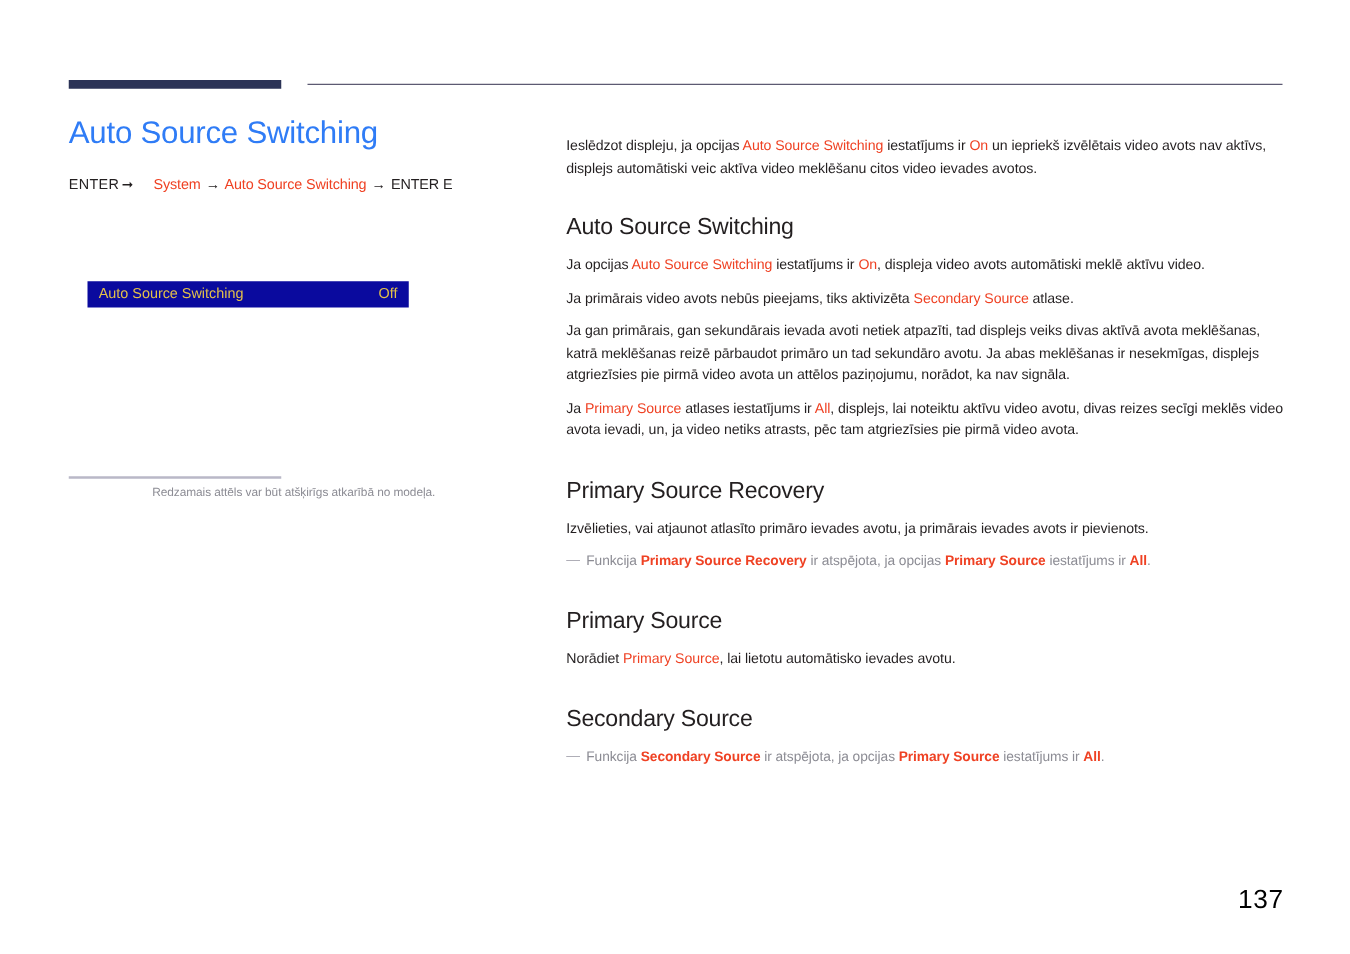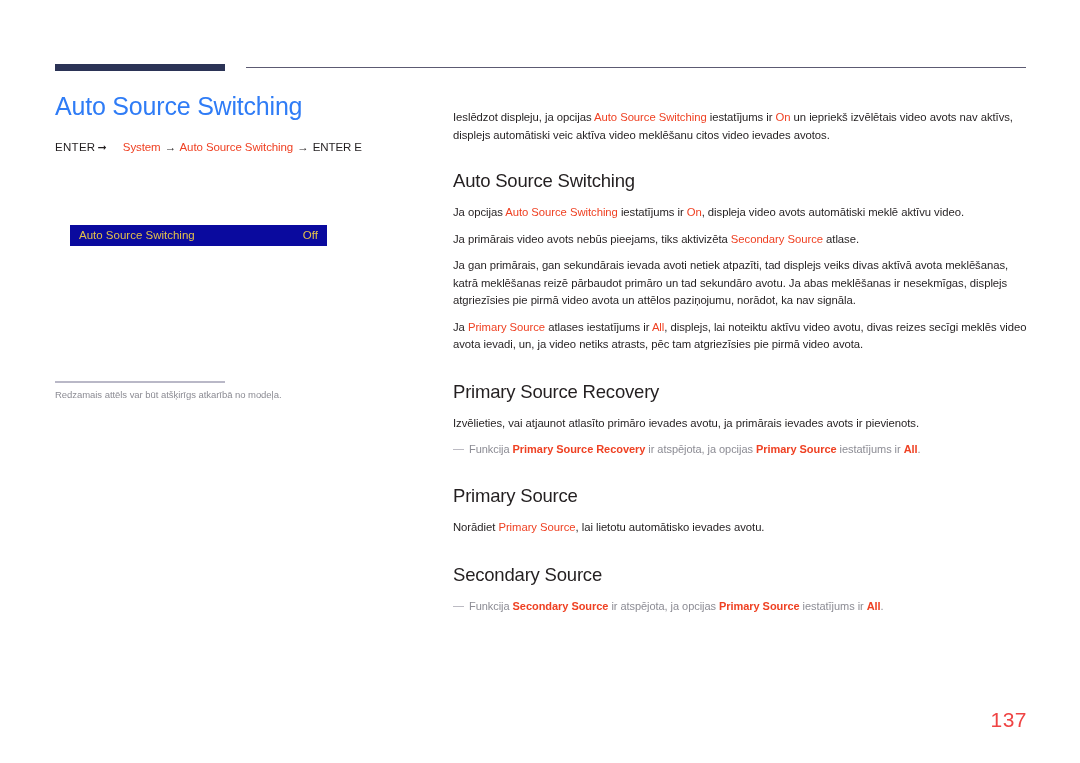--- a/index.html
+++ b/index.html
@@ -109,20 +109,21 @@
     height: 2px;
     background: #b9b8c7;
   }
   .caption {
     position: absolute;
     left: 55px;
     top: 389px;
     width: 360px;
     font-size: 9.5px;
     color: #8c8c94;
+    text-align: center;
     letter-spacing: -0.05px;
   }
 
   
   .right-col {
     position: absolute;
     left: 453px;
     top: 109px;
     width: 575px;
   }
@@ -166,21 +167,21 @@
   }
   .note .hl { font-weight: bold; }
   .hl { color: #ef4123; }
 
   
   .page-num {
     position: absolute;
     right: 53px;
     top: 708px;
     font-size: 21px;
-    color: #ef4444;
+    color: #000000;
     letter-spacing: 0.5px;
   }
 </style>
 </head>
 <body>
 
 <div class="page">
 
   <div class="hdr-bar-thick"></div>
   <div class="hdr-bar-thin"></div>

